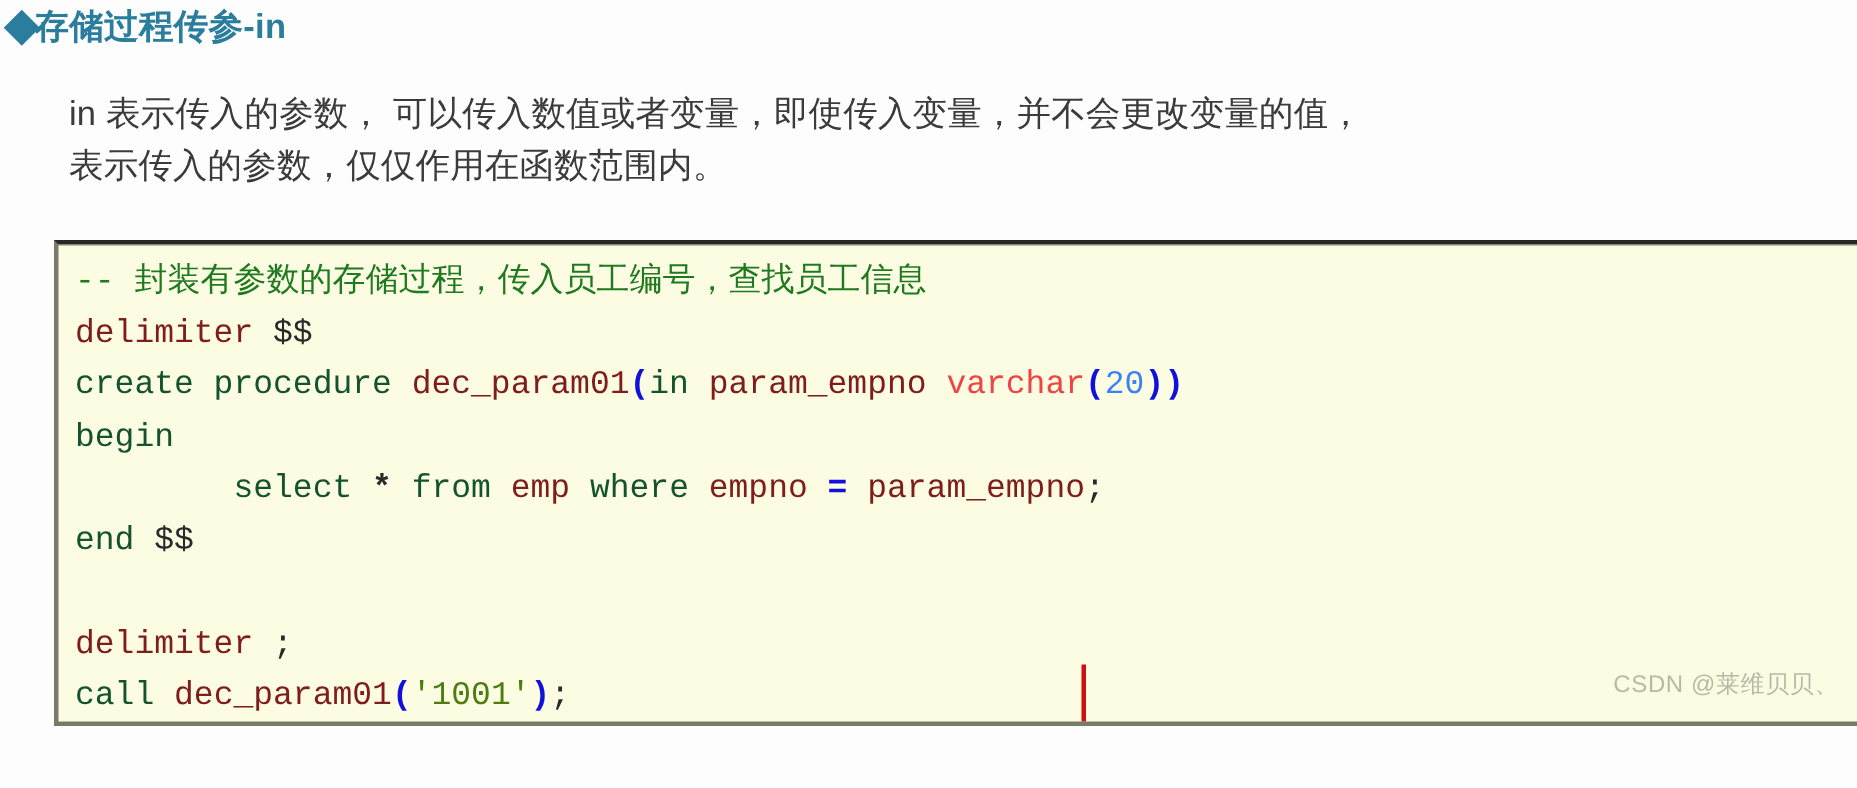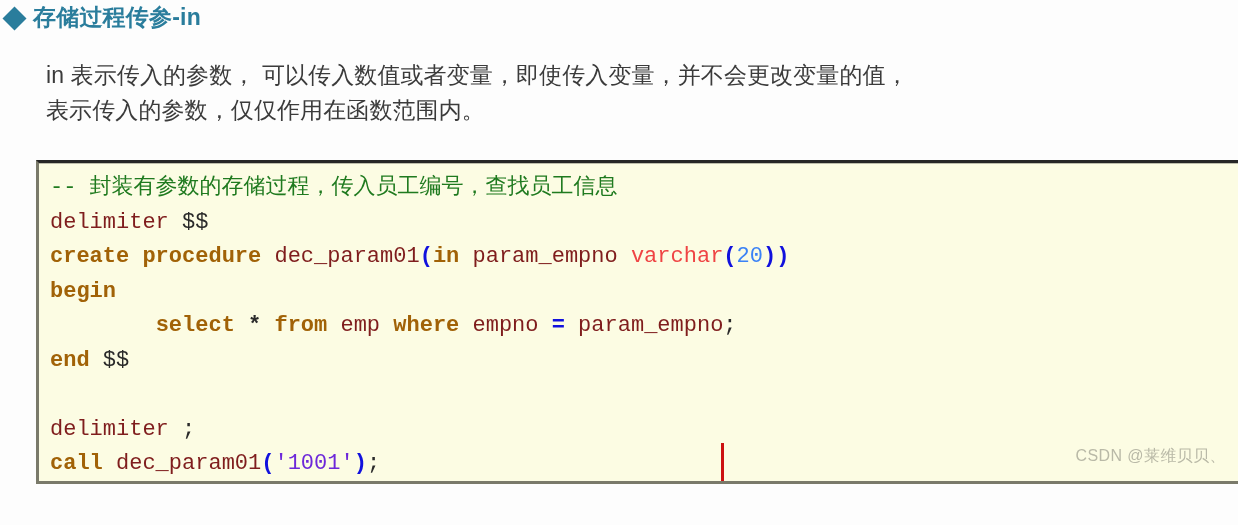--- a/index.html
+++ b/index.html
@@ -16,21 +16,20 @@
     background: #fdfdfd;
   }
 
   
   .heading {
     position: absolute;
     left: 6px;
     top: 2px;
     display: flex;
     align-items: center;
-    gap: 10px;
     white-space: nowrap;
   }
   .diamond-bullet {
     width: 17px;
     height: 17px;
     background: #2a7d9c;
     transform: rotate(45deg);
     display: inline-block;
     flex: none;
     margin-top: 2px;
@@ -84,26 +83,26 @@
     font-family: "Liberation Mono", "DejaVu Sans Mono", monospace;
     font-size: 22px;
     line-height: 34.5px;
     white-space: pre;
     color: #3a3a3a;
   }
   .code-line { height: 34.5px; white-space: pre; }
 
   
   .tok-comment { color: #1f7a1f; }
-  .tok-kw      { color: #a16207; font-weight: bold; }
+  .tok-kw      { color: #14532d; font-weight: normal; }
   .tok-plain   { color: #7f1d1d; }
   .tok-type    { color: #ef4444; }
   .tok-num     { color: #3b82f6; }
   .tok-paren   { color: #1111dd; font-weight: bold; }
-  .tok-str     { color: #6d28d9; }
+  .tok-str     { color: #4d7c0f; }
   .tok-op      { color: #1111dd; font-weight: bold; }
   .tok-opdark  { color: #2a2a2a; font-weight: bold; }
   .tok-punct   { color: #2a2a2a; }
 
   
   .caret {
     position: absolute;
     left: 682px;
     top: 280px;
     width: 3px;

